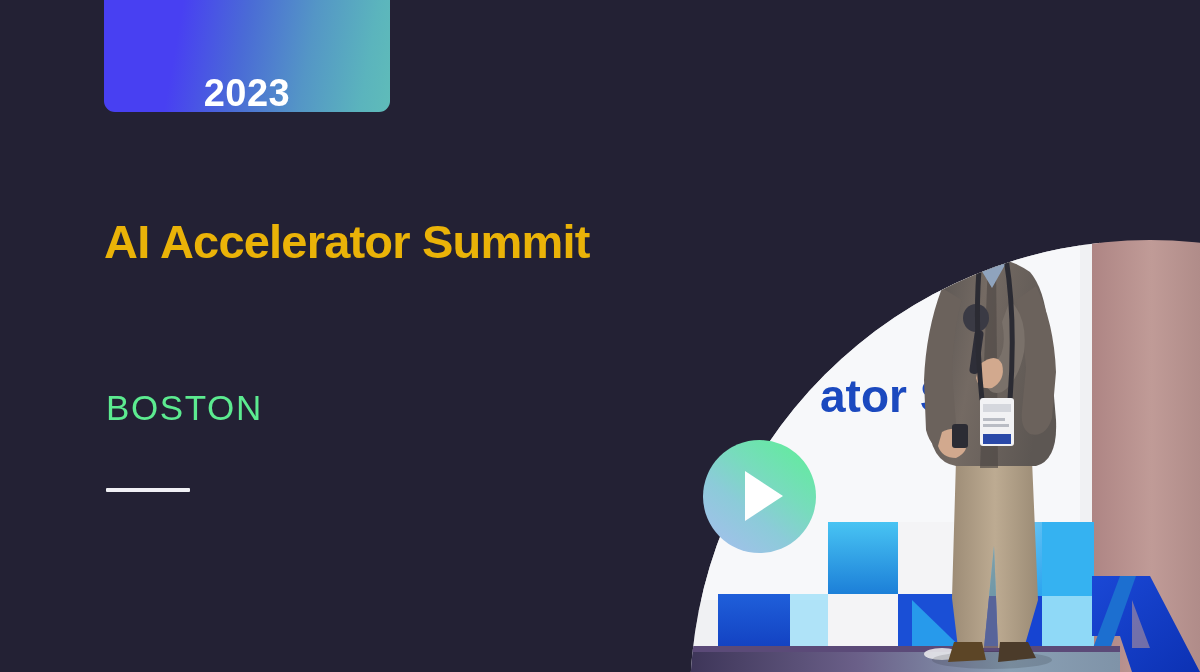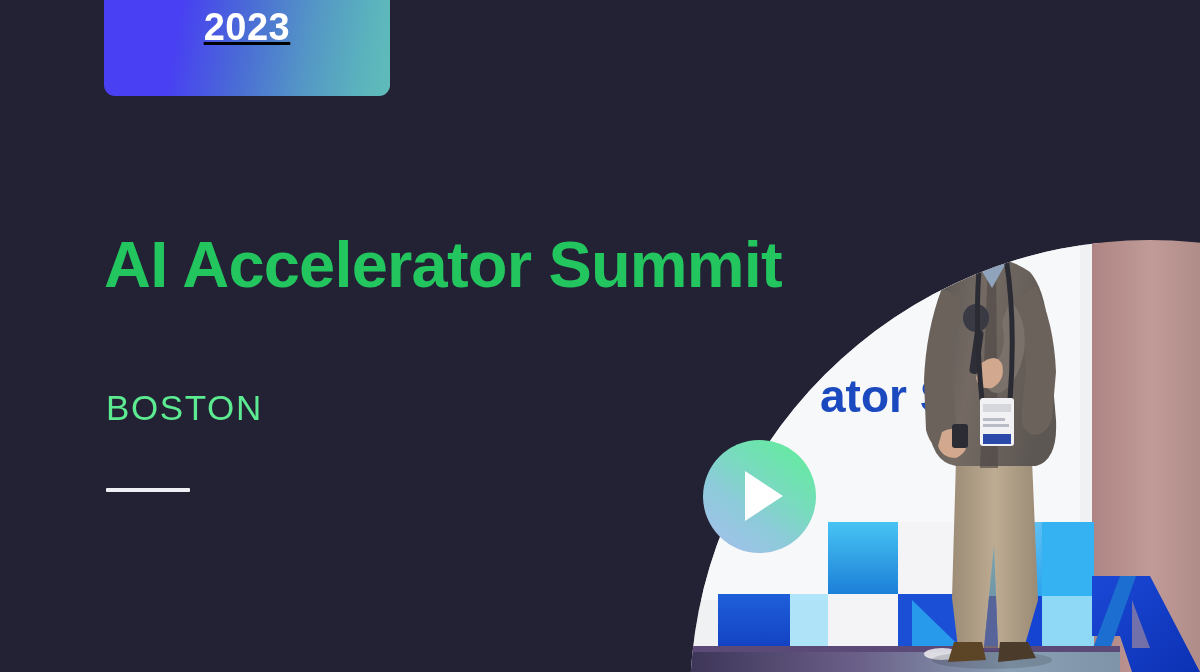--- a/index.html
+++ b/index.html
@@ -16,53 +16,52 @@
     font-family: "Liberation Sans", sans-serif;
     -webkit-font-smoothing: antialiased;
   }
 
   
   .year-badge {
     position: absolute;
     left: 104px;
     top: 0;
     width: 286px;
-    height: 96px;
+    height: 112px;
     border-radius: 0 0 11px 11px;
     background: linear-gradient(100deg,
         #4840f2 0%,
         #4840f2 26%,
         #4a6bd6 48%,
         #5496c6 70%,
         #5bb4bd 90%,
         #5fbcb9 100%);
     display: flex;
-    align-items: flex-start;
+    align-items: flex-end;
     justify-content: center;
     overflow: hidden;
-    text-decoration: underline;
   }
   .year-badge-text {
     color: #ffffff;
     font-size: 38px;
     font-weight: 700;
     letter-spacing: 0.5px;
     line-height: 1;
     padding-top: 8px;
     user-select: none;
   }
 
   
   .headline {
     position: absolute;
     left: 104px;
     top: 186px;
     width: 800px;
-    color: #22c55e;
-    font-size: 65px;
+    color: #eab308;
+    font-size: 47px;
     font-weight: 700;
     letter-spacing: -0.8px;
     line-height: 1.08;
     white-space: nowrap;
   }
   .city {
     position: absolute;
     left: 106px;
     top: 390px;
     color: #5ceb90;

